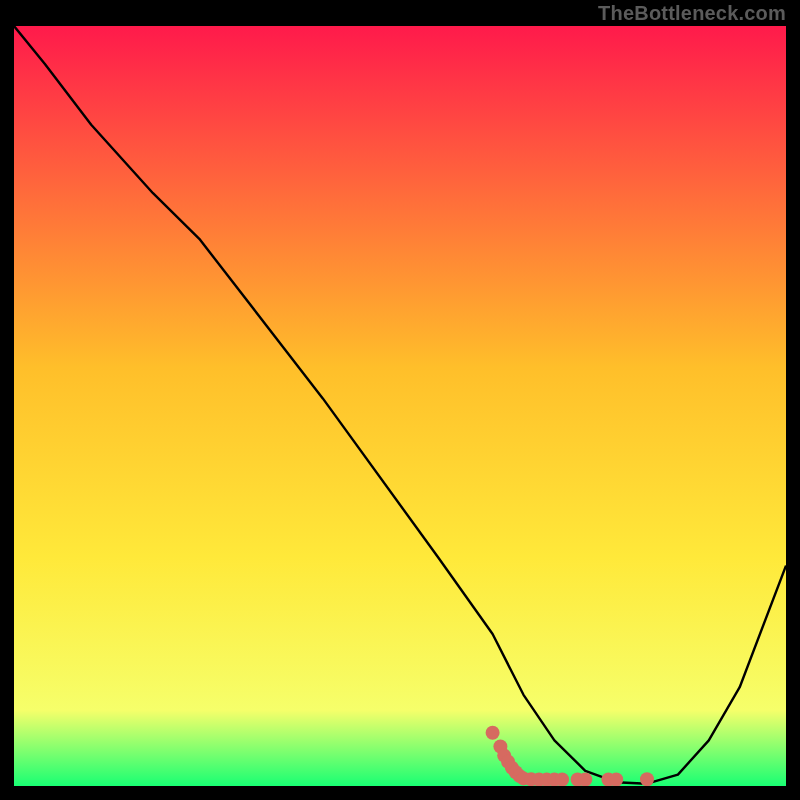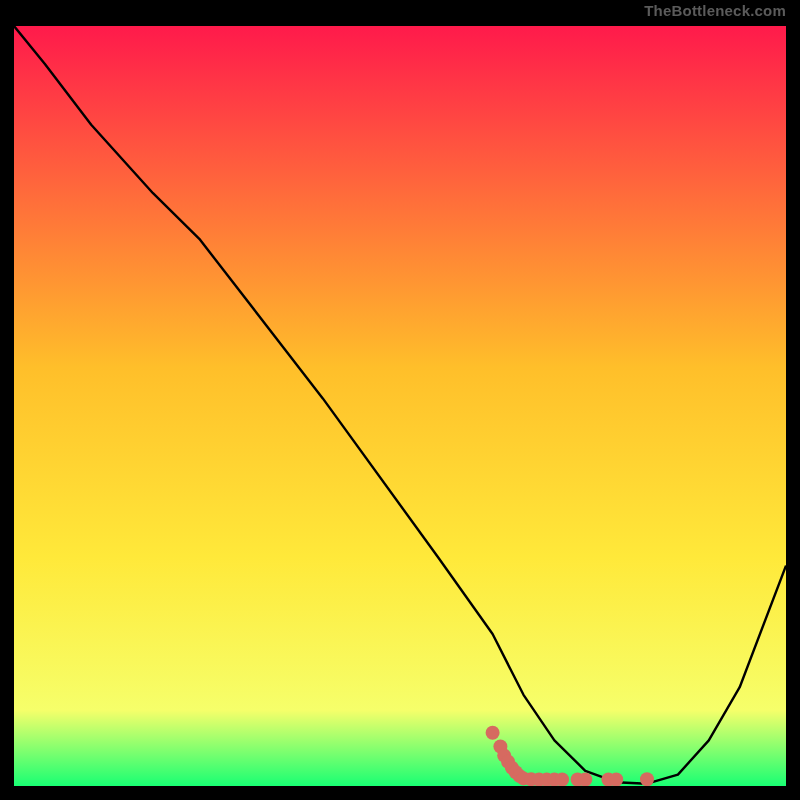--- a/index.html
+++ b/index.html
@@ -23,21 +23,21 @@
     position: absolute;
     left: 0;
     top: 0;
     width: 772px;
     height: 760px;
   }
   .watermark {
     position: absolute;
     top: 2px;
     right: 14px;
-    font-size: 15px;
+    font-size: 20px;
     font-weight: 600;
     color: #5b5b5b;
     letter-spacing: 0.2px;
   }
   svg { display: block; }
 </style>
 </head>
 <body>
 
 <div class="watermark">TheBottleneck.com</div>

